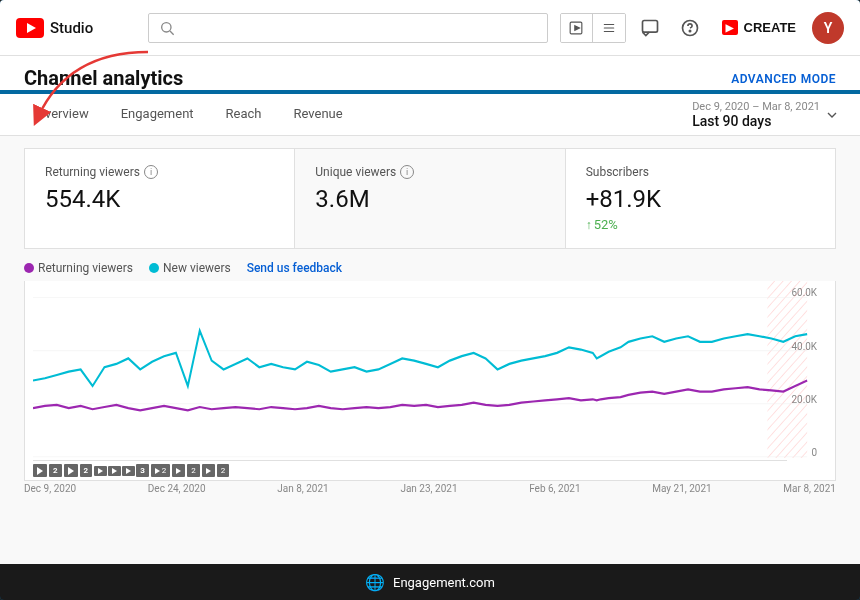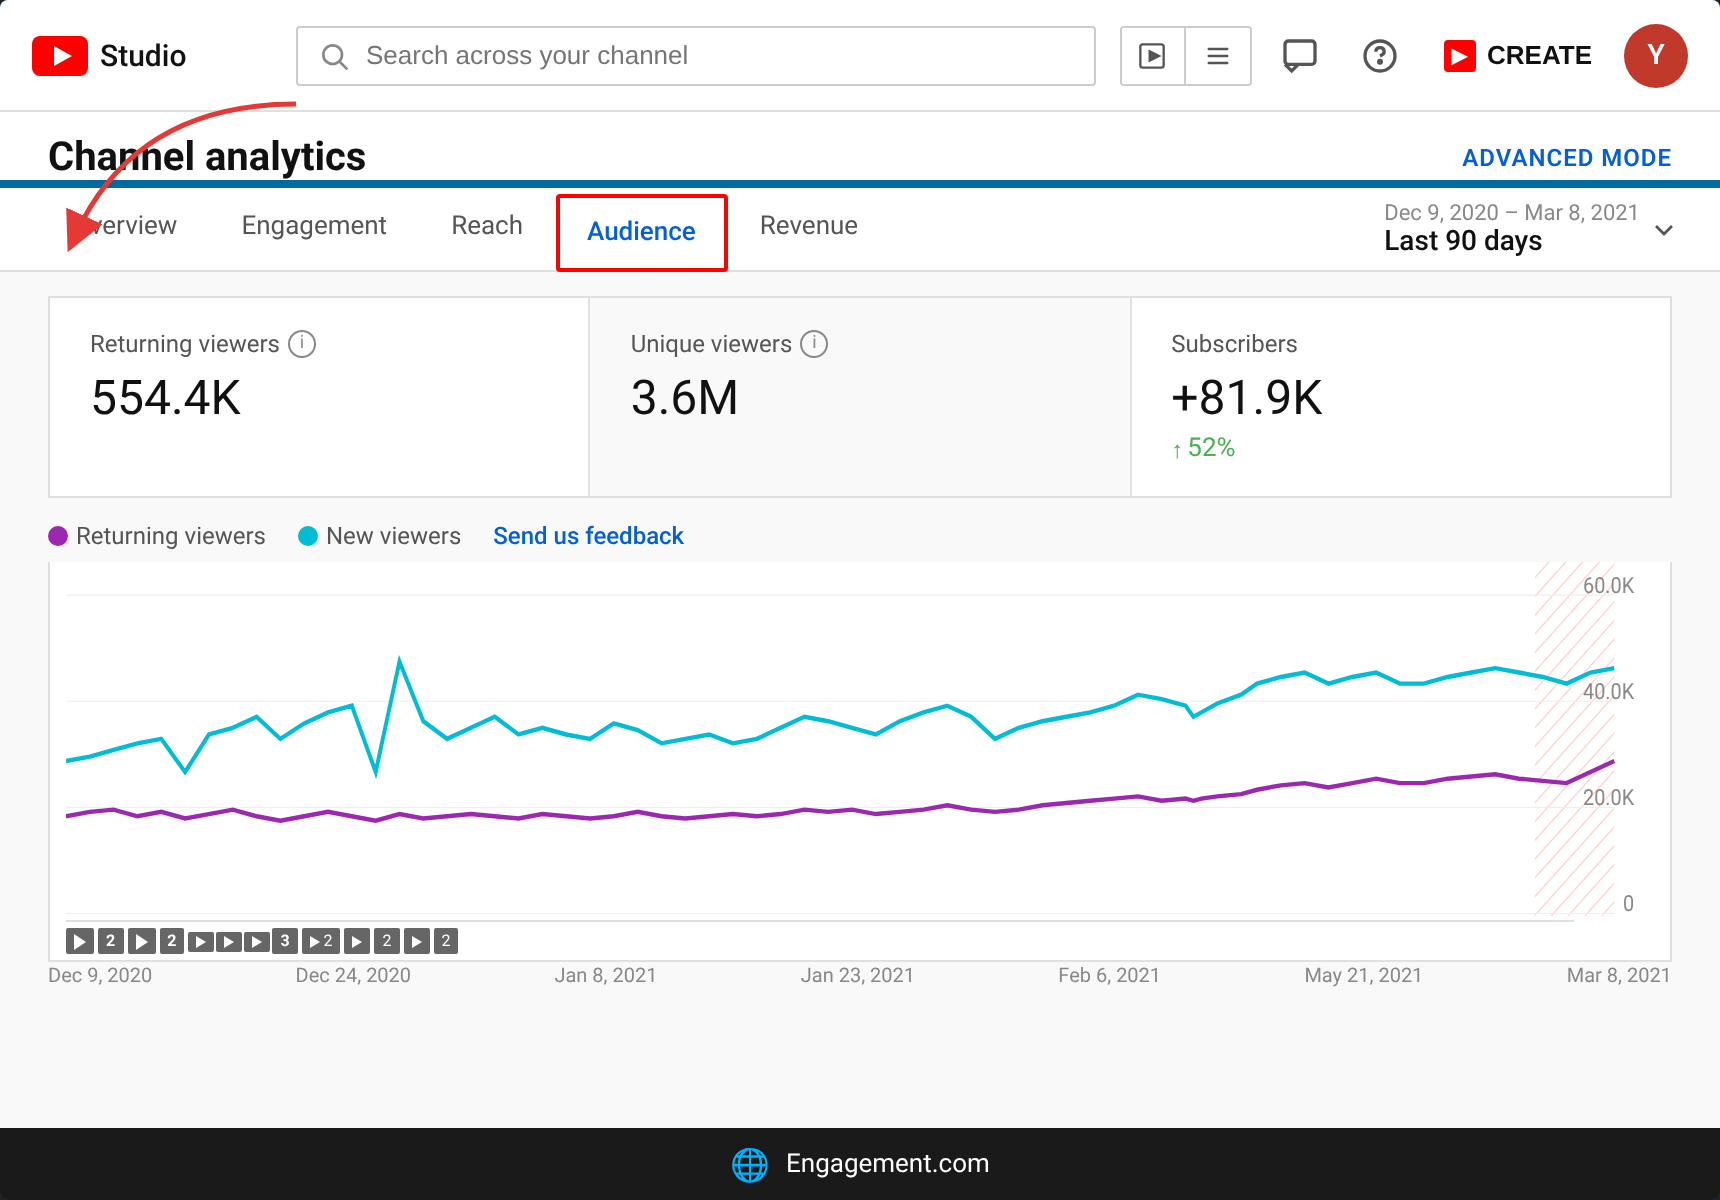--- a/index.html
+++ b/index.html
@@ -346,21 +346,20 @@
         <polygon points="11,5 20,10 11,15" fill="white"></polygon>
       </svg>
       <span class="studio-text">Studio</span>
     </div>
 
     <div class="search-bar">
       <svg class="search-icon-svg" width="16" height="16" viewBox="0 0 24 24" fill="none" stroke="#888" stroke-width="2">
         <circle cx="11" cy="11" r="7"></circle>
           <line x1="16.5" y1="16.5" x2="22" y2="22"></line>
       </svg>
-      <input type="text" placeholder="Search across your channel" style="">
     </div>
 
     <div class="header-right">
       <div class="video-controls">
         <button class="vc-btn">
           <svg width="14" height="14" viewBox="0 0 24 24" fill="none" stroke="#555" stroke-width="2">
             <rect x="2" y="2" width="20" height="20" rx="2"></rect>
             <polygon points="10,8 18,12 10,16" fill="#555"></polygon>
           </svg>
         </button>
@@ -399,21 +398,20 @@
 
   <div class="page-title-area">
     <h1 class="page-title">Channel analytics</h1>
     <span class="advanced-mode-link">ADVANCED MODE</span>
   </div>
 
   <div class="tabs-area">
     <div class="tab-item">Overview</div>
     <div class="tab-item">Engagement</div>
     <div class="tab-item">Reach</div>
-    <div class="tab-item highlighted">Audience</div>
     <div class="tab-item">Revenue</div>
 
     <div class="date-range-selector">
       <div>
         <span class="date-line1">Dec 9, 2020 – Mar 8, 2021</span>
         <span class="date-line2">Last 90 days</span>
       </div>
       <svg width="16" height="16" viewBox="0 0 24 24" fill="none" stroke="#555" stroke-width="2">
         <polyline points="6 9 12 15 18 9"></polyline>
       </svg>

